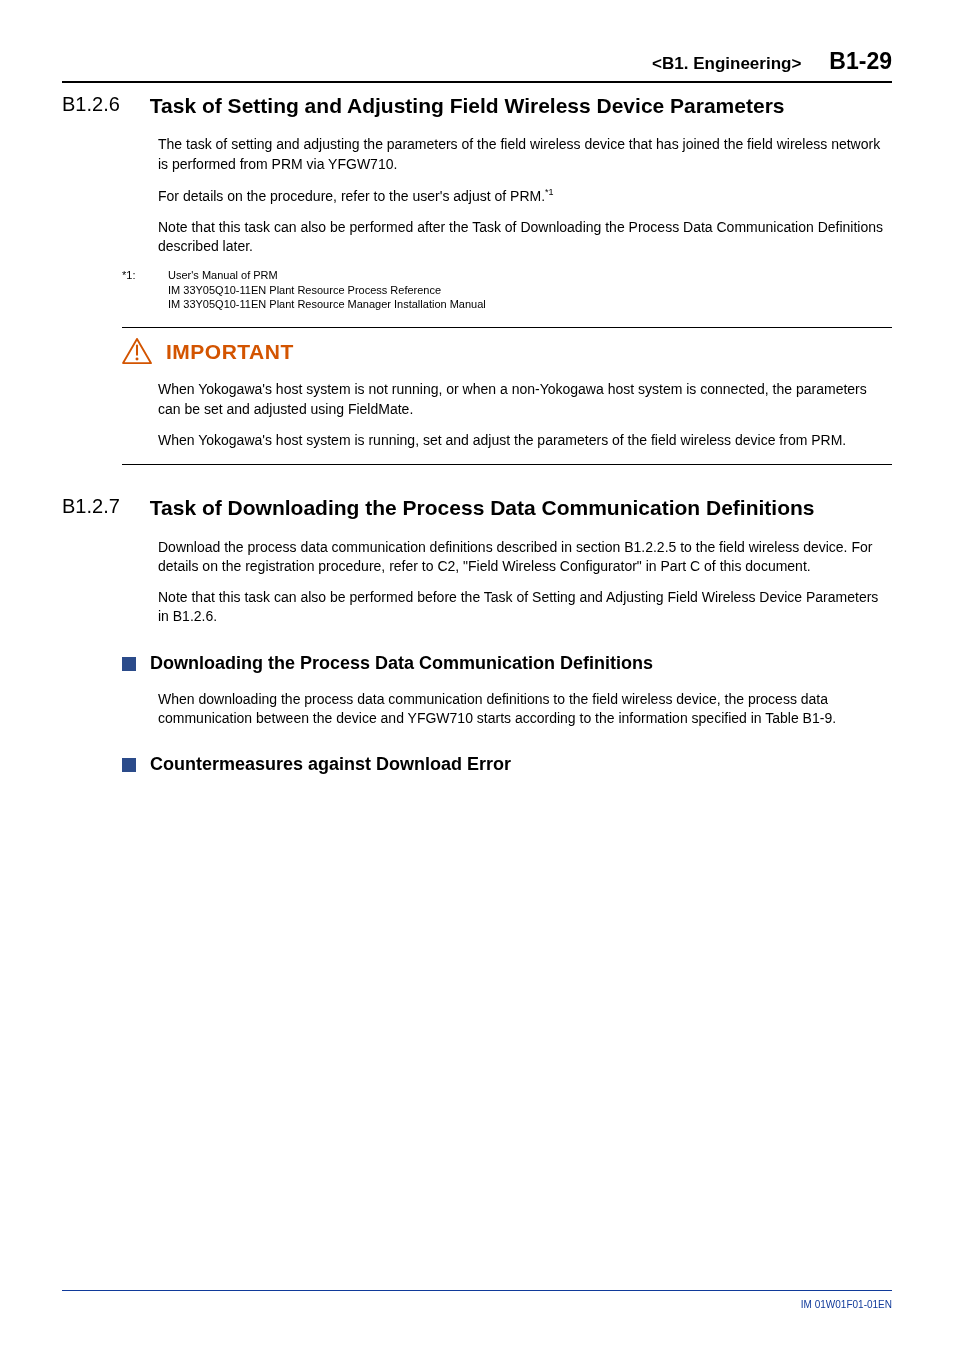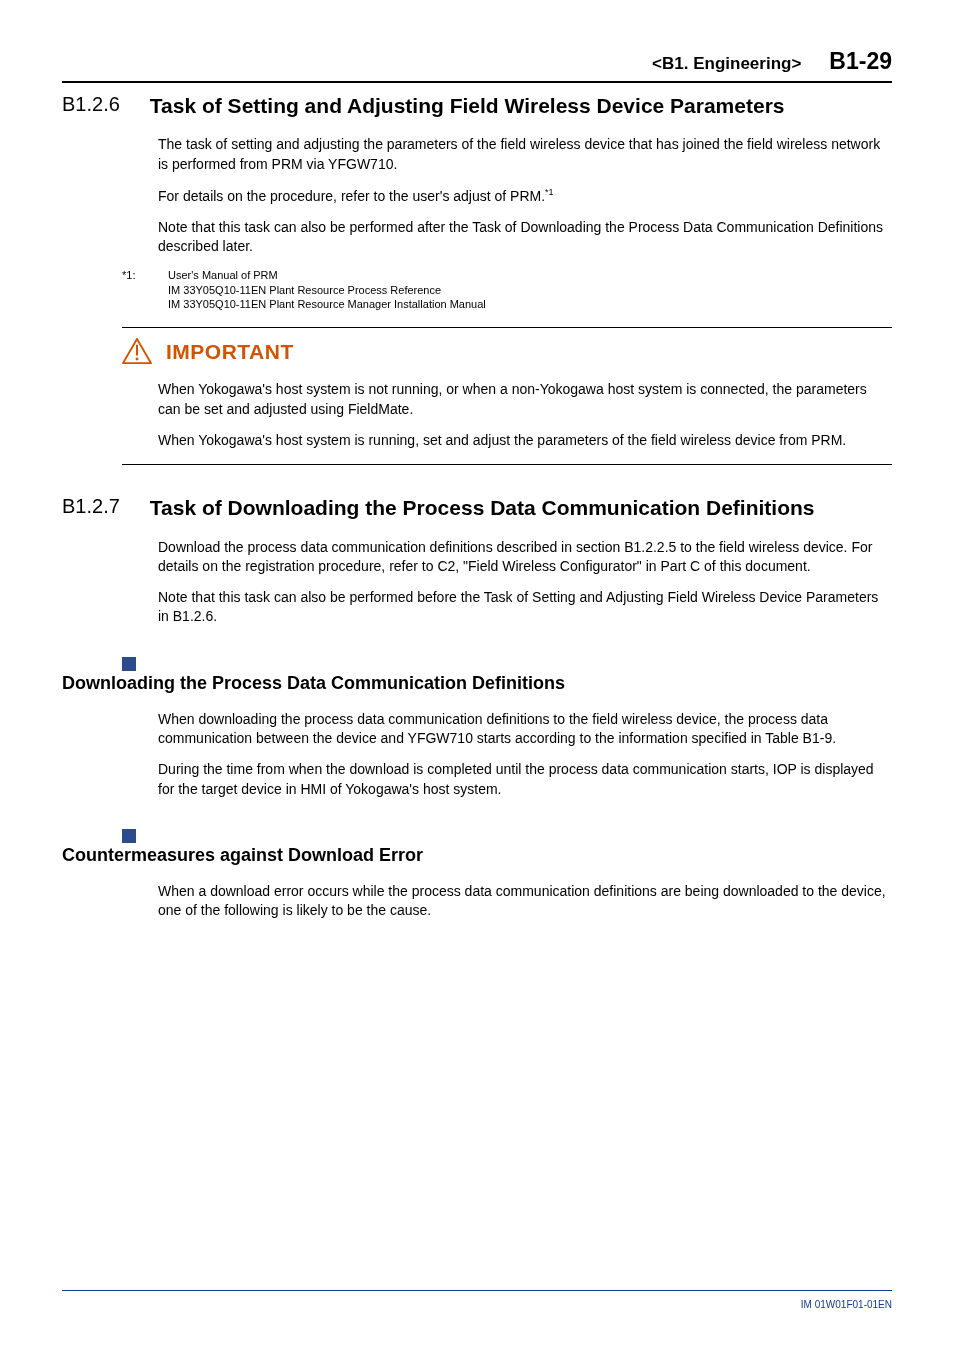--- a/index.html
+++ b/index.html
@@ -16,21 +16,21 @@
   .para { font-size: 14px; line-height: 1.38; margin-bottom: 12px; }
   .sup { font-size: 9px; vertical-align: super; }
   .footnote-row { display: flex; gap: 22px; font-size: 11px; margin-left: 60px; margin-top: 4px; margin-bottom: 16px; line-height: 1.3; }
   .footnote-label { flex: 0 0 auto; width: 24px; }
   .footnote-text { flex: 1; }
   .callout-rule { border: none; border-top: 1.5px solid #000; margin: 0 0 10px 60px; }
   .callout-rule-bot { border: none; border-top: 1px solid #000; margin: 14px 0 30px 60px; }
   .important-row { display: flex; align-items: flex-end; gap: 14px; margin-left: 60px; margin-bottom: 10px; }
   .important-label { font-size: 21px; font-weight: bold; color: #d35400; letter-spacing: 0.5px; }
   .warn-icon { width: 30px; height: 26px; flex: 0 0 auto; }
-  .sub-head { display: flex; align-items: flex-start; gap: 2px; margin-top: 26px; margin-bottom: 10px; flex-direction: column; }
+  .sub-head { display: flex; align-items: flex-start; gap: 14px; margin-top: 26px; margin-bottom: 10px; }
   .sub-bullet { width: 14px; height: 14px; background: #2b4b8a; flex: 0 0 auto; margin-top: 4px; margin-left: 60px; }
   .sub-title { font-size: 18px; font-weight: bold; }
   .footer { position: absolute; bottom: 40px; left: 62px; right: 62px; }
   .footer-rule { border: none; border-top: 1px solid #103a9a; margin-bottom: 8px; }
   .footer-text { font-size: 10px; color: #103a9a; text-align: right; }
 </style>
 </head>
 <body>
 
 <div class="page">
@@ -87,29 +87,25 @@
     <p class="para">Download the process data communication definitions described in section B1.2.2.5 to the field wireless device. For details on the registration procedure, refer to C2, "Field Wireless Configurator" in Part C of this document.</p>
     <p class="para">Note that this task can also be performed before the Task of Setting and Adjusting Field Wireless Device Parameters in B1.2.6.</p>
   </div>
 
   <div class="sub-head">
     <div class="sub-bullet"></div>
     <div class="sub-title">Downloading the Process Data Communication Definitions</div>
   </div>
   <div class="body-indent">
     <p class="para">When downloading the process data communication definitions to the field wireless device, the process data communication between the device and YFGW710 starts according to the information specified in Table B1-9.</p>
-    <p class="para">During the time from when the download is completed until the process data communication starts, IOP is displayed for the target device in HMI of Yokogawa's host system.</p>
   </div>
 
   <div class="sub-head">
     <div class="sub-bullet"></div>
     <div class="sub-title">Countermeasures against Download Error</div>
-  </div>
-  <div class="body-indent">
-    <p class="para">When a download error occurs while the process data communication definitions are being downloaded to the device, one of the following is likely to be the cause.</p>
   </div>
 
   <div class="footer">
     <hr class="footer-rule">
     <div class="footer-text">IM 01W01F01-01EN</div>
   </div>
 
 </div>
 
 </body></html>

